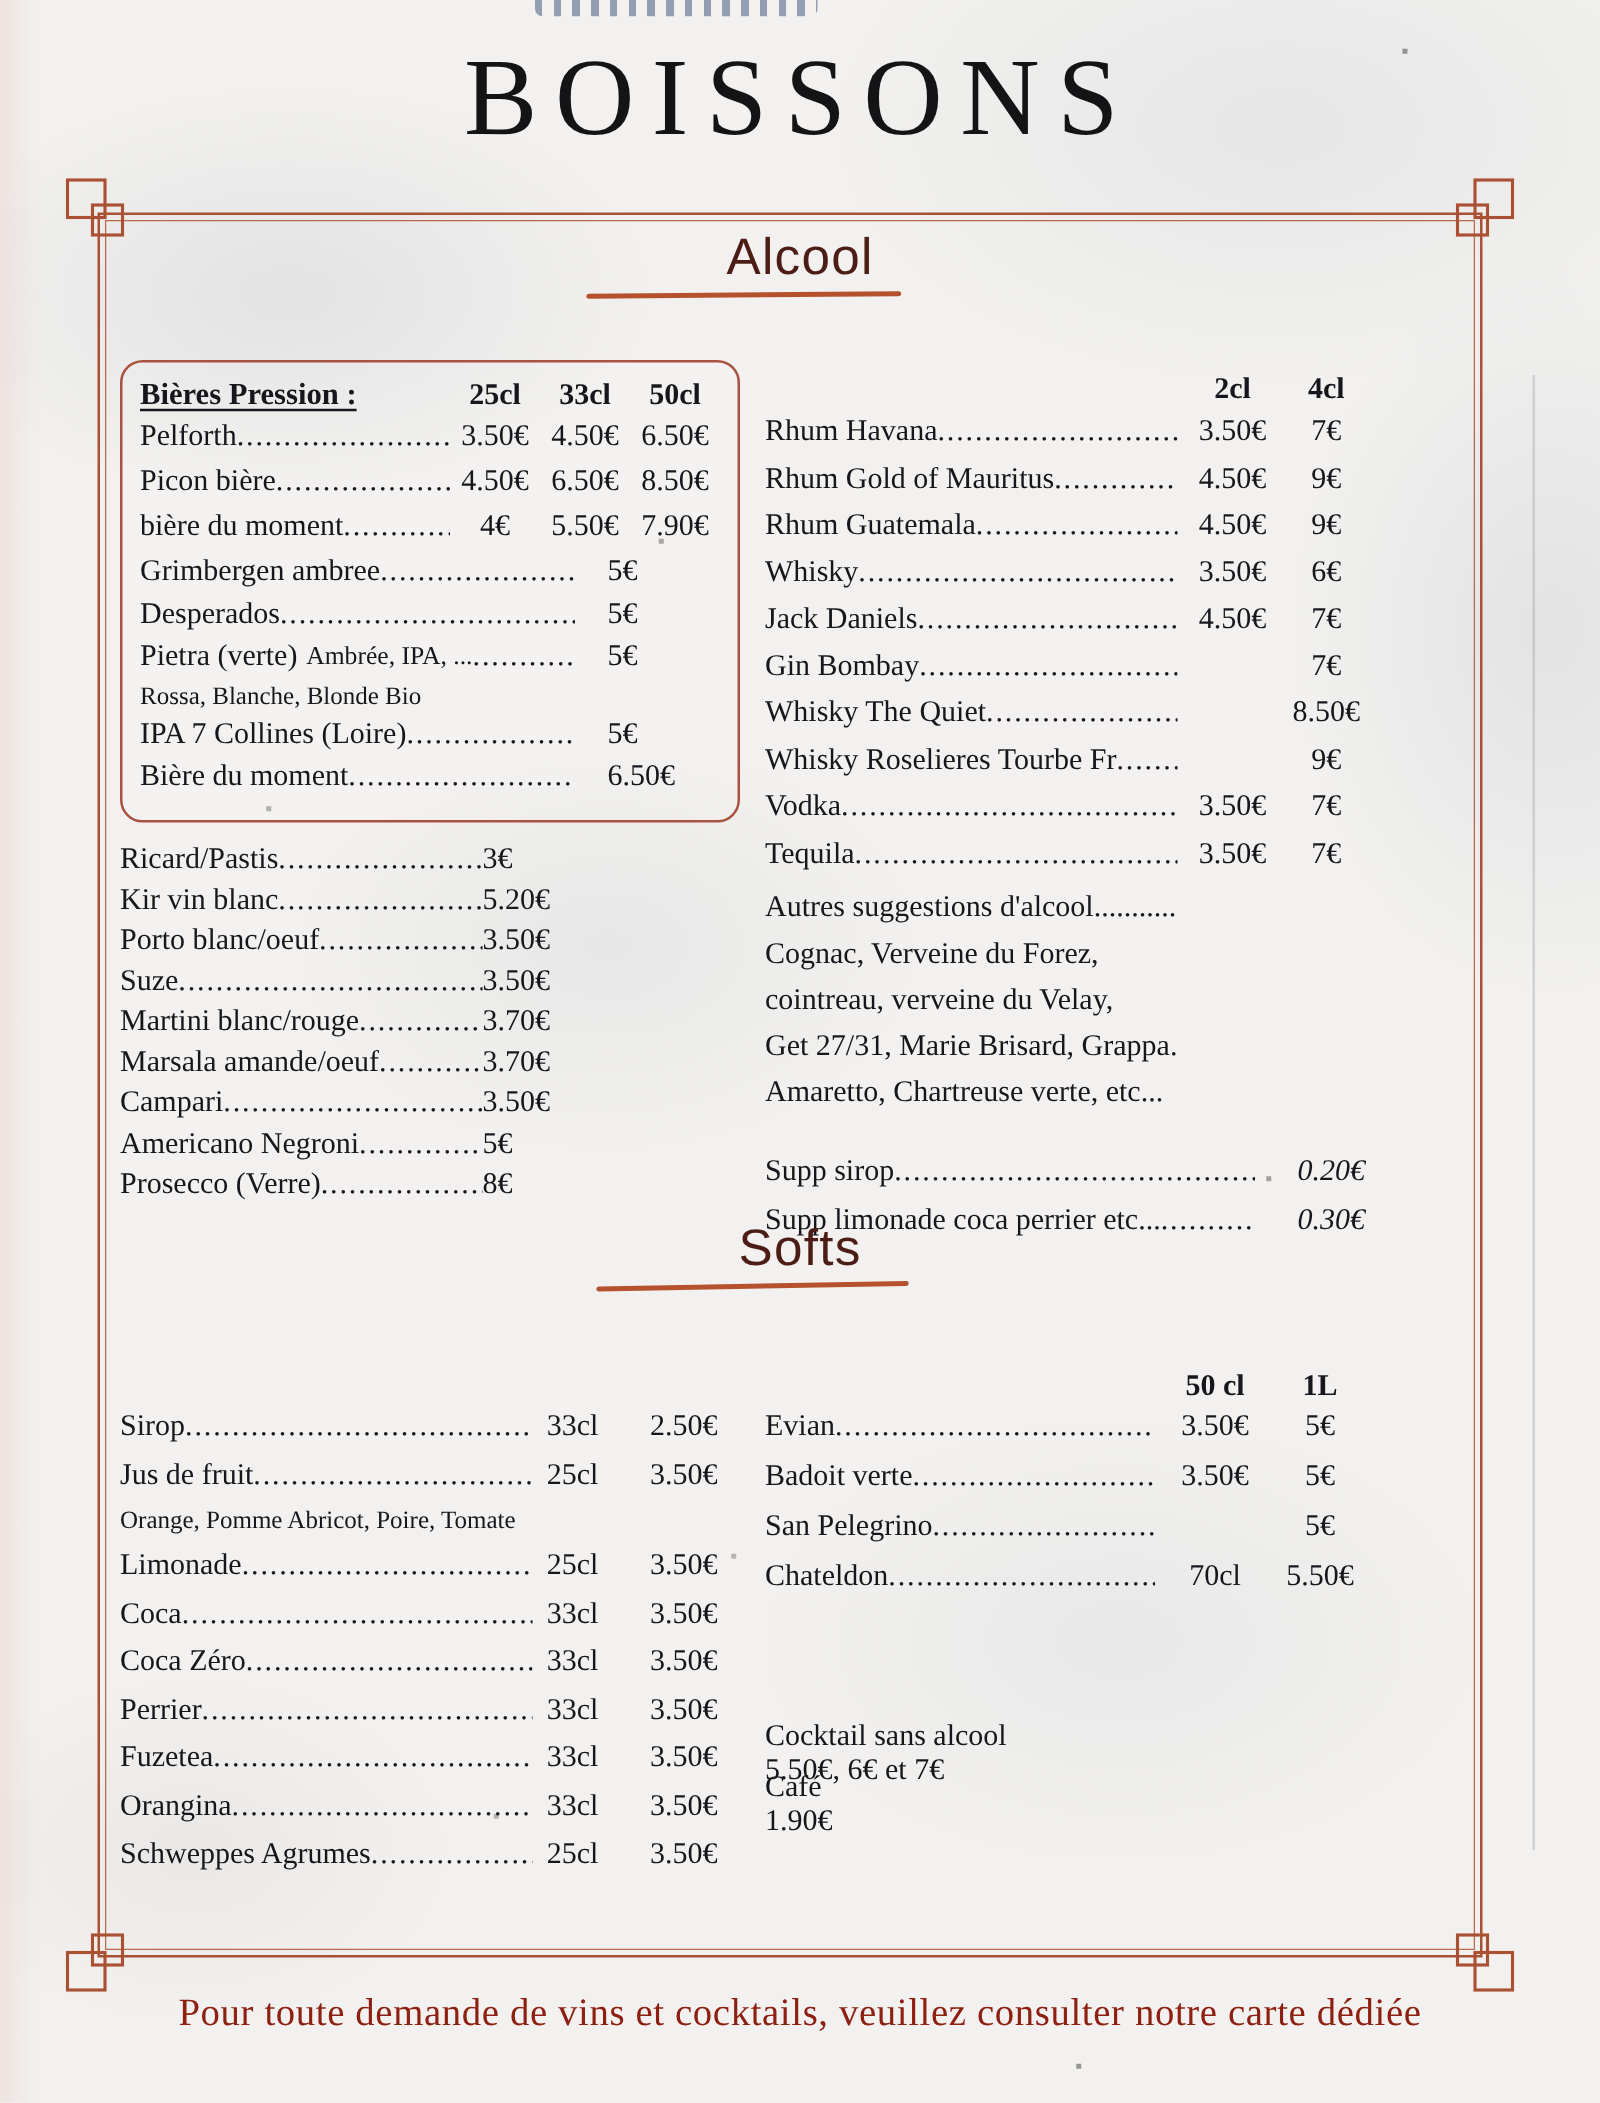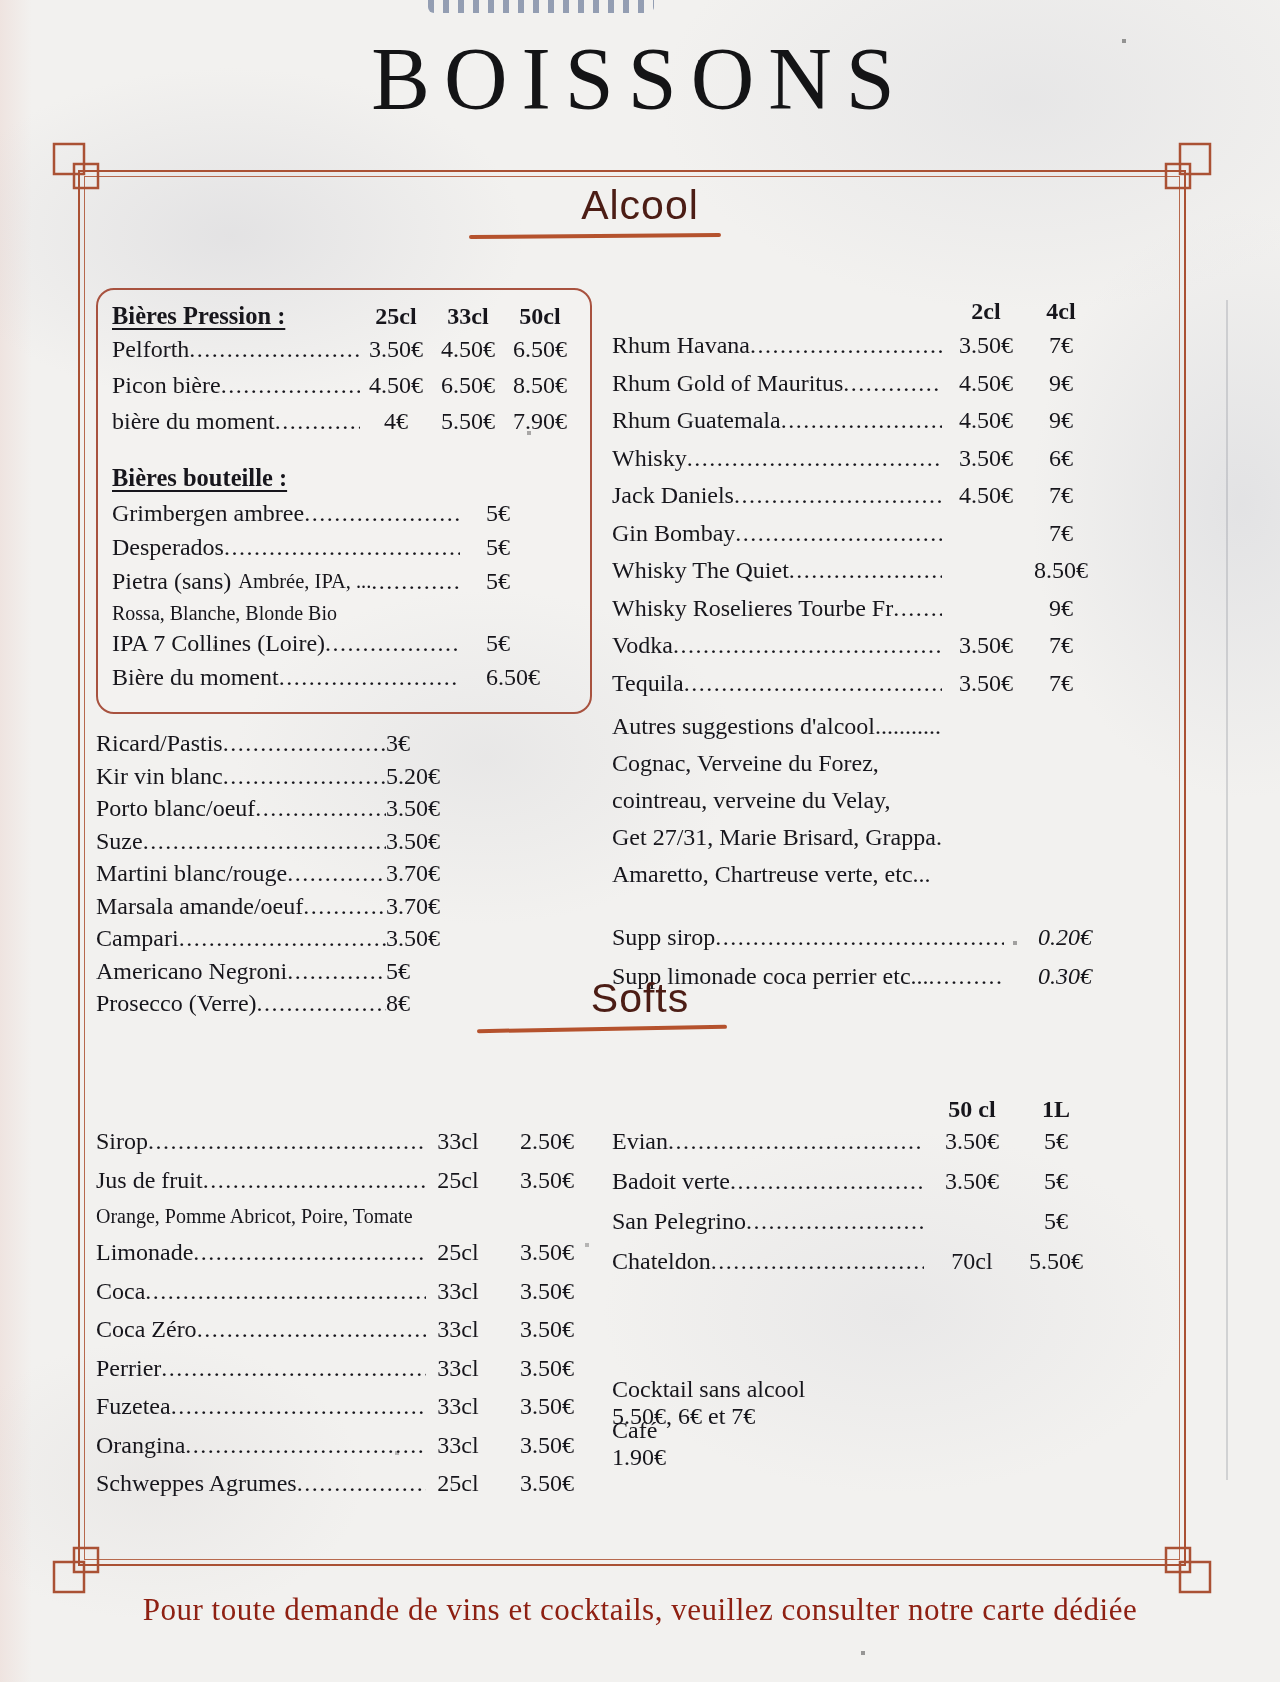--- a/index.html
+++ b/index.html
@@ -170,23 +170,20 @@
         </div>
 
         <div class="row prow">
           <span class="name">bière du moment</span>
           <span class="leader"></span>
           <span class="c3">4€</span>
           <span class="c3">5.50€</span>
           <span class="c3">7.90€</span>
         </div>
       </div>
-    <div class="bhead">
-      <span class="subhead">Bières bouteille :</span>
-    </div>
     <div>
 
         <div class="row brow">
           <span class="bnl">
             <span class="name">Grimbergen ambree</span>
 
             <span class="leader"></span>
           </span>
           <span class="bprice">5€</span>
         </div>
@@ -195,21 +192,21 @@
           <span class="bnl">
             <span class="name">Desperados</span>
 
             <span class="leader"></span>
           </span>
           <span class="bprice">5€</span>
         </div>
 
         <div class="row brow">
           <span class="bnl">
-            <span class="name">Pietra (sans)</span>
+            <span class="name">Pietra (verte)</span>
             <span class="name2">Ambrée, IPA, ...</span>
             <span class="leader"></span>
           </span>
           <span class="bprice">5€</span>
         </div>
       </div>
     <div class="bnote">Rossa, Blanche, Blonde Bio</div>
     <div>
 
         <div class="row brow">

